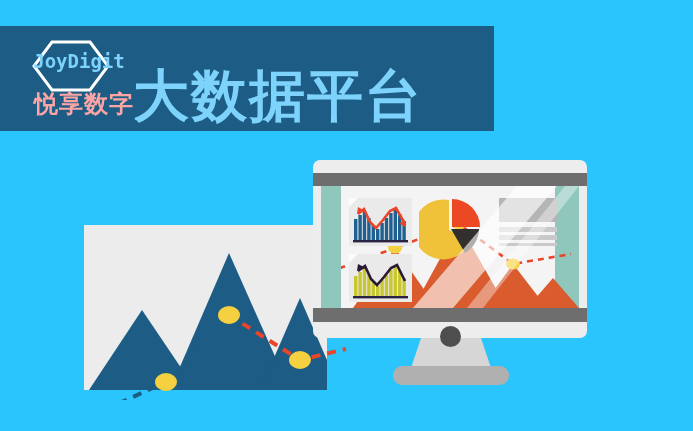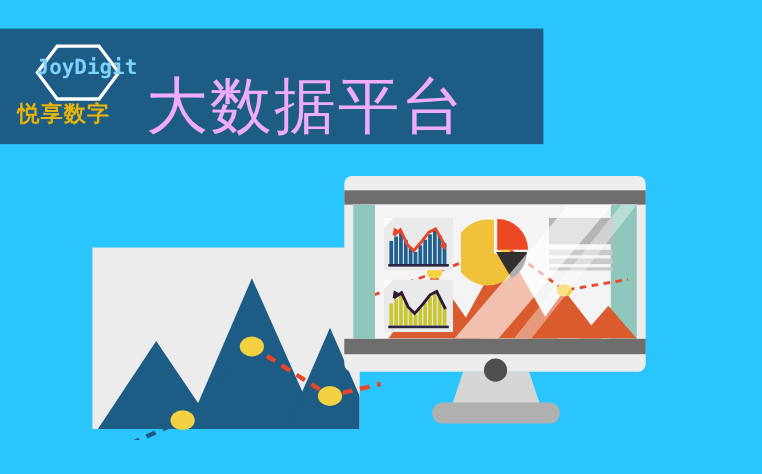--- a/index.html
+++ b/index.html
@@ -26,30 +26,30 @@
     position:absolute;left:8px;top:14px;width:110px;
     text-align:center;
     color:#7dd3fc;
     font-family:"DejaVu Sans Mono", monospace;
     font-size:19px;font-weight:bold;letter-spacing:0px;
     line-height:19px;
     white-space:nowrap;
   }
   .logo-cn{
     position:absolute;left:0;top:55px;width:118px;
-    text-align:left;
-    color:#eab308;
-    font-size:20px;font-weight:bold;letter-spacing:1px;
+    text-align:right;
+    color:#fca5a5;
+    font-size:24px;font-weight:bold;letter-spacing:1px;
     line-height:22px;
     white-space:nowrap;
   }
   .banner-title{
     position:absolute;left:133px;top:42px;
-    color:#f0abfc;
-    font-size:56px;font-weight:normal;letter-spacing:2px;
+    color:#7dd3fc;
+    font-size:56px;font-weight:bold;letter-spacing:2px;
     line-height:56px;
     white-space:nowrap;
   }
 
   
   .left-panel{
     position:absolute;left:84px;top:225px;width:243px;height:165px;
     background:#ececec;overflow:hidden;
   }
   .lp-svg{position:absolute;left:0;top:0;}

